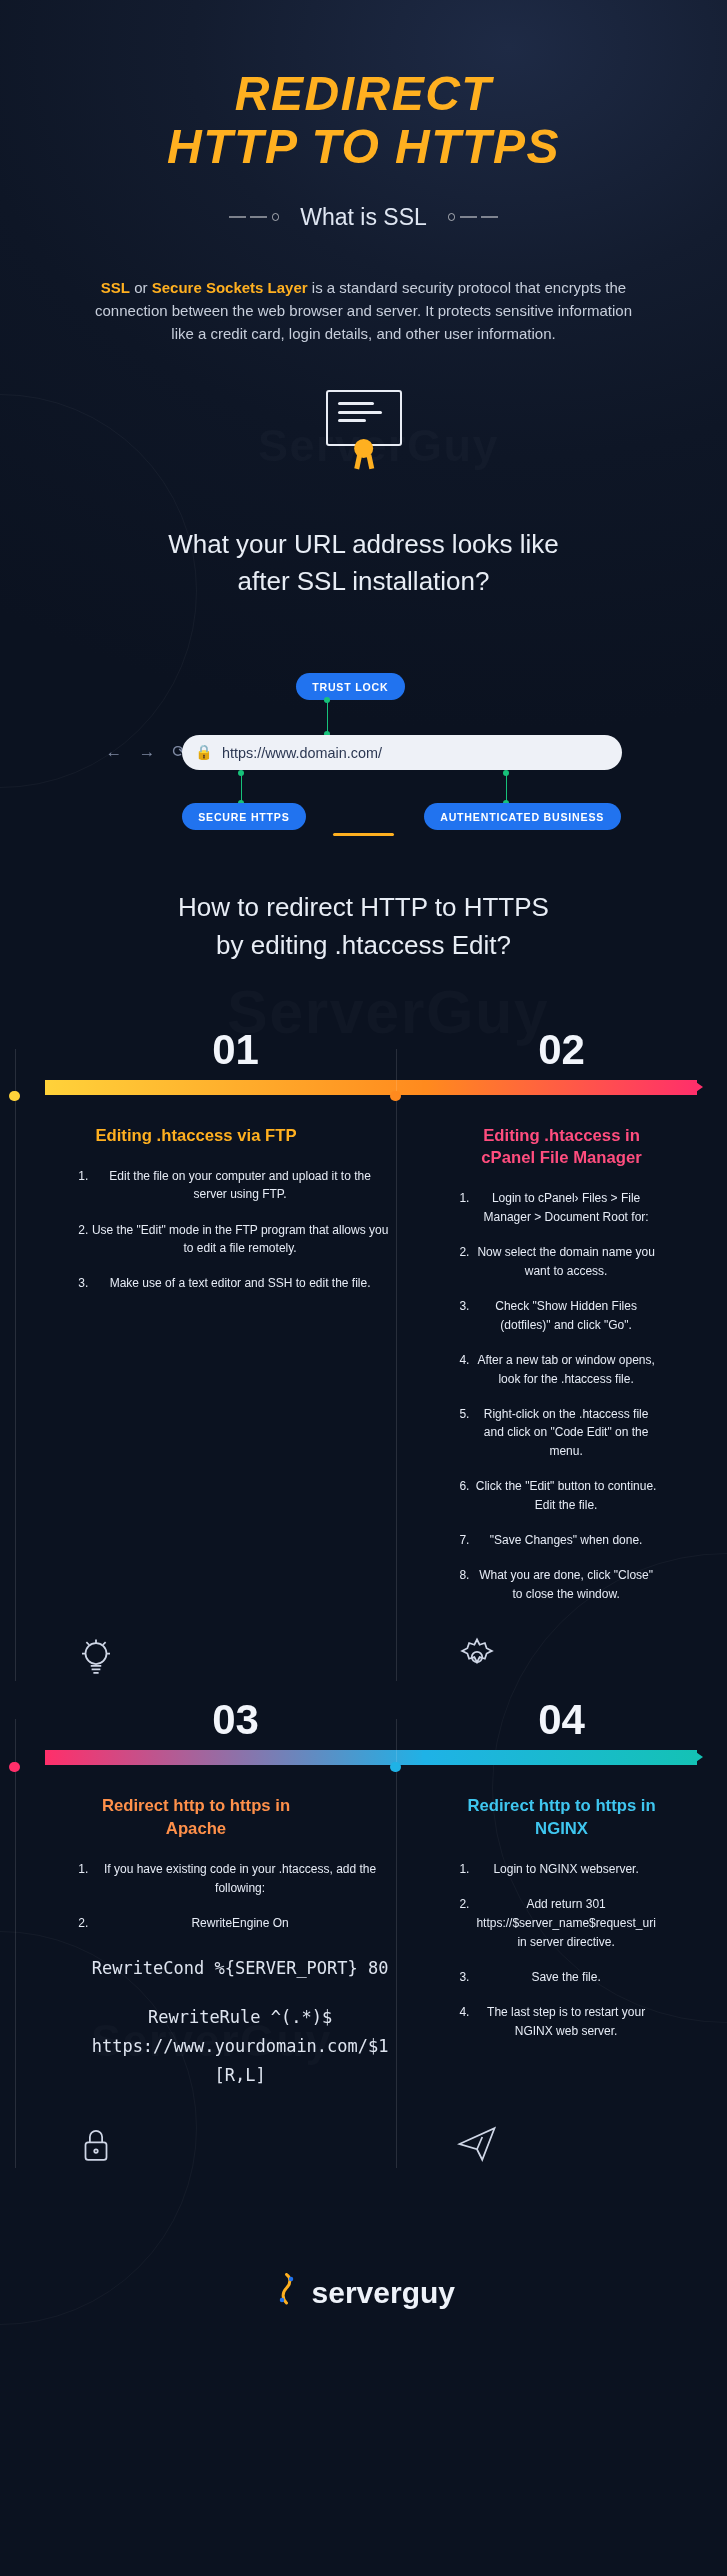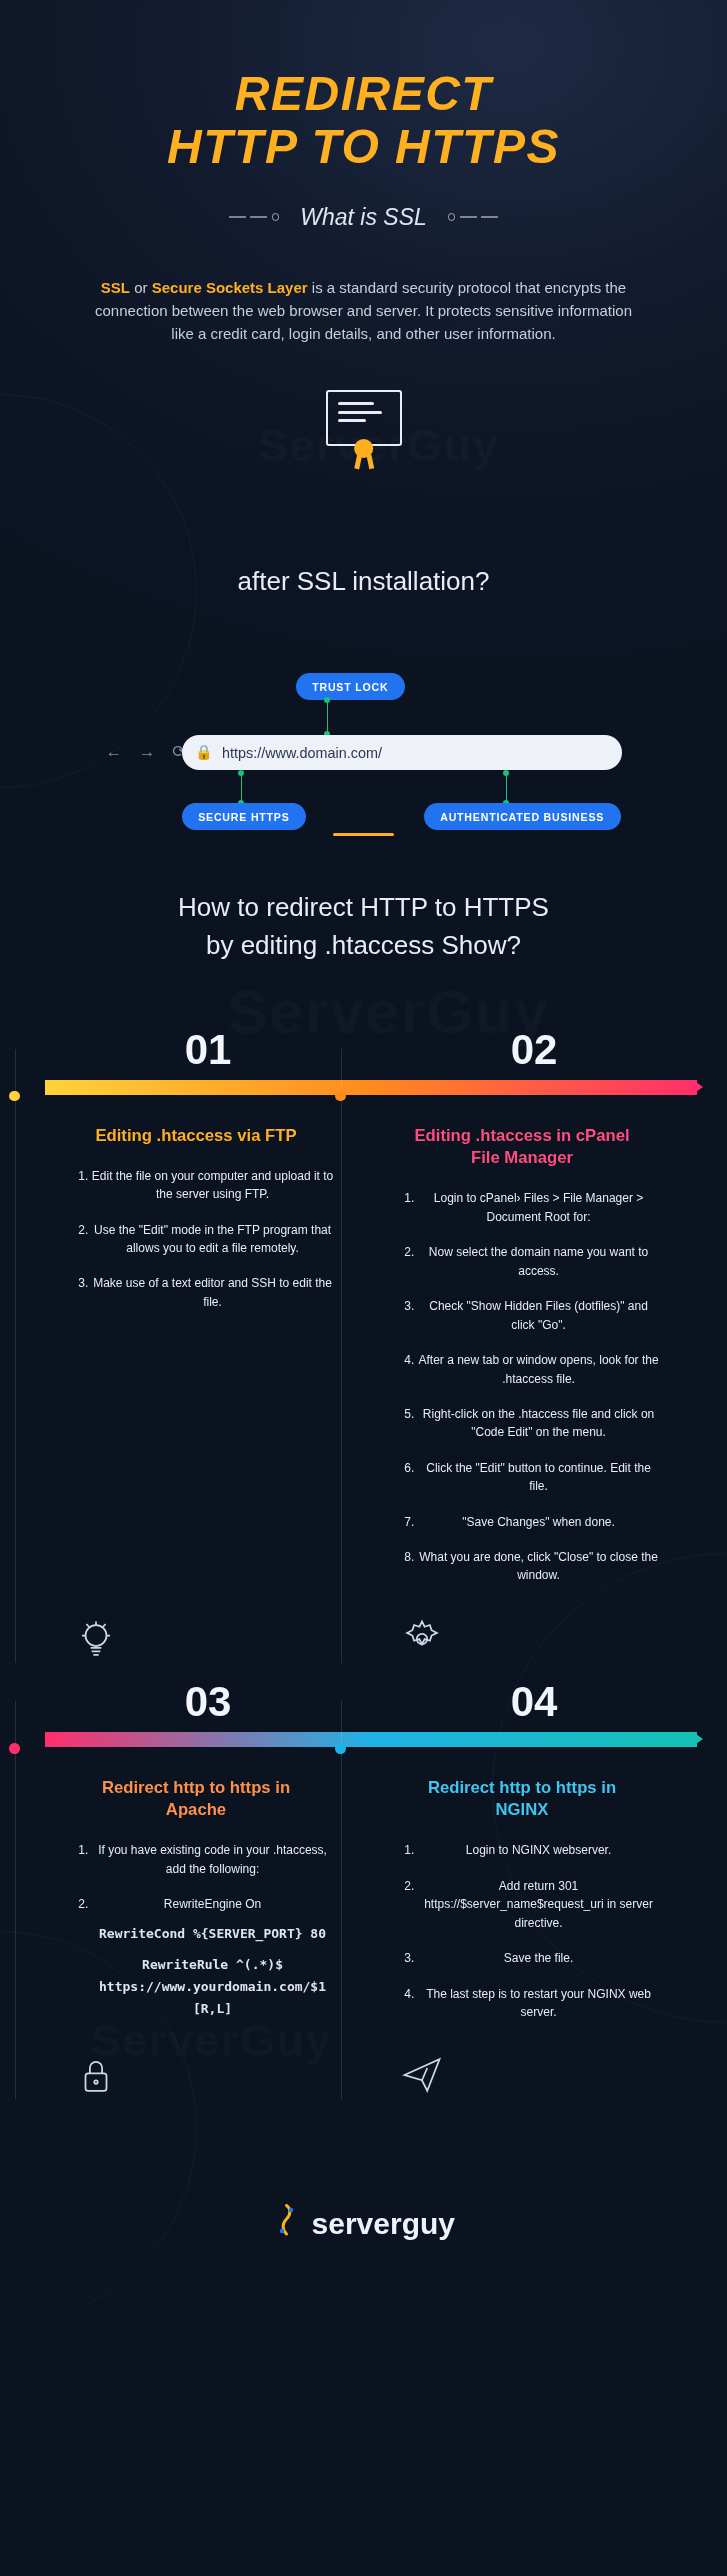--- a/index.html
+++ b/index.html
@@ -49,21 +49,20 @@
     margin:68px 30px 30px;
     font-style:italic;
   }
   .tagline{
     text-align:center;
     font-size:23px;
     color:#dfe6f2;
     margin:15px 0 45px;
     display:flex;align-items:center;justify-content:center;gap:21px;
     font-weight:300;
-    font-style:italic;
   }
   .dots{display:inline-flex;align-items:center;gap:4.5px;}
   .dots .dash{display:inline-block;width:16.7px;height:1.5px;background:rgba(255,255,255,0.45);}
   .dots .o{display:inline-block;width:7.6px;height:7.6px;border:1.5px solid rgba(255,255,255,0.6);border-radius:50%;}
 
   p.intro{
     max-width:621px;margin:0 auto;padding:0 30px;
     text-align:center;font-size:15px;line-height:1.55;color:var(--muted);
   }
   p.intro .hl{color:var(--orange);font-weight:700;}
@@ -129,21 +128,21 @@
   .s1 .edge-dot{background:#ffd23a;} .s2 .edge-dot{background:#ff8a1e;}
   .s3 .edge-dot{background:#ff2f6a;} .s4 .edge-dot{background:#1fb2e6;}
 
   .step h3{font-size:16.7px;font-weight:800;line-height:1.35;margin:0 0 19.7px;max-width:242px;}
   .s1 h3{color:var(--orange);}
   .s2 h3{color:#ff4d7e;}
   .s3 h3{color:#ff904a;}
   .s4 h3{color:#3fc6ef;}
   ol.list{margin:0;padding:0 0 0 16.7px;color:#e7ecf6;font-size:12px;line-height:1.55;}
   ol.list li{margin-bottom:16.7px;padding-right:7.6px;}
-  .code{display:block;margin-top:9px;font-family:ui-monospace,Consolas,monospace;font-size:13px;color:#dfe5f0;line-height:1.7;font-weight:bold;}
+  .code{display:block;margin-top:21px;font-family:ui-monospace,Consolas,monospace;font-size:17px;color:#dfe5f0;line-height:1.7;}
 
   .step .icon{position:absolute;left:30px;bottom:15px;color:#cfd6e6;}
   .icon svg{width:42px;height:42px;stroke:#cfd6e6;fill:none;stroke-width:2;}
 
   .footer{text-align:center;padding:45px 0 0;}
   .brand{display:inline-flex;align-items:center;gap:10.6px;font-size:30px;font-weight:700;color:#eef2f9;}
   .brand .mark{color:var(--orange);}
   .site{display:block;margin-top:7.6px;color:#cfd6e6;font-size:13.6px;letter-spacing:0.8px;}
 </style>
 </head>
@@ -186,21 +185,21 @@
         <span></span>
         <span></span>
         <span></span>
       </div>
     <div class="seal"></div>
       <div class="rib l"></div>
       <div class="rib r"></div>
   </div>
 
   <div class="q1">
-    <br>
+    <span>What your URL address looks like</span><br>
     <span>after SSL installation?</span>
   </div>
 
   <div class="url-demo">
     <div class="pill trust">TRUST LOCK</div>
     <span class="conn v1"></span>
       <span class="cdot t1"></span>
       <span class="cdot t1b"></span>
 
     <div class="navarrows">←  →  ⟳</div>
@@ -216,21 +215,21 @@
       <span class="cdot a1"></span>
       <span class="cdot a1b"></span>
     <div class="pill https">SECURE HTTPS</div>
     <div class="pill auth">AUTHENTICATED BUSINESS</div>
   </div>
 
   <div class="divider"></div>
 
   <div class="q2">
     <span>How to redirect HTTP to HTTPS</span><br>
-    <span>by editing .htaccess Show?</span>
+    <span>by editing .htaccess Edit?</span>
   </div>
 
   <div class="steps">
 
     <div class="step s1">
       <div class="vline"></div>
       <div class="num">01</div>
       <div class="bar">
           <span class="edge-dot"></span>
         </div>

